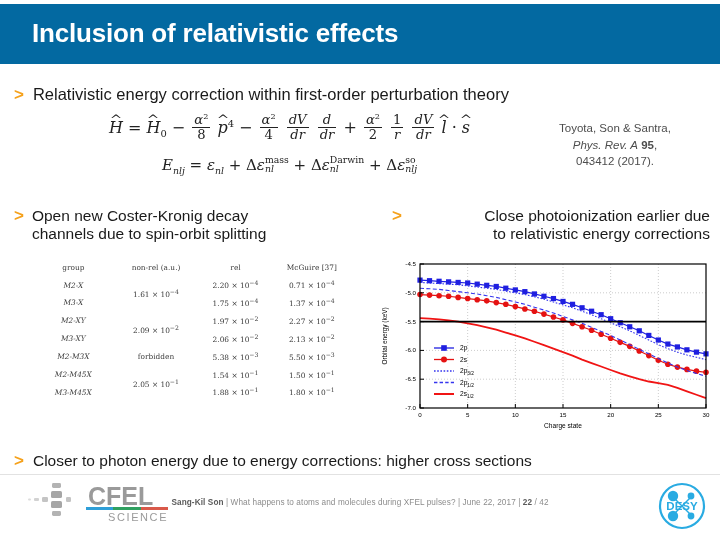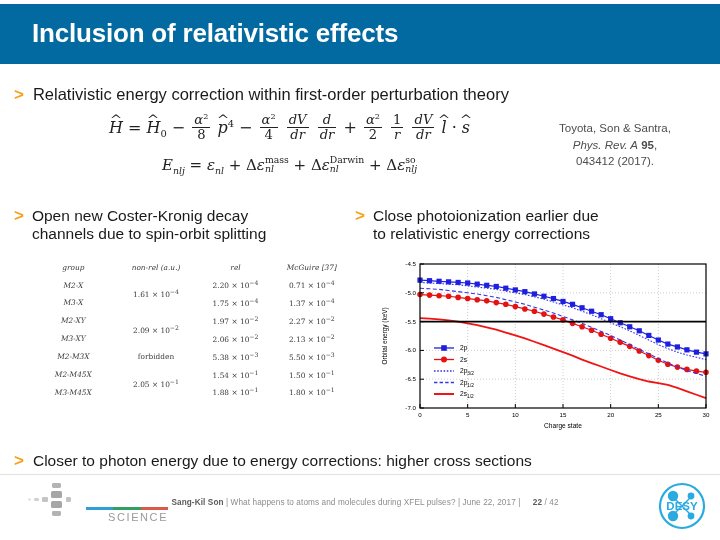--- a/index.html
+++ b/index.html
@@ -24,21 +24,21 @@
 
   
   .bullet-arrow{
     color:#f5a11b;font-weight:bold;font-size:17px;line-height:1;
     display:inline-block;
   }
   .b1{position:absolute;left:14px;top:85px;width:690px;}
   .b1 .txt{font-size:16.5px;color:#1a1a1a;margin-left:9px;}
 
   .b2{position:absolute;left:14px;top:207px;width:345px;}
-  .b3{position:absolute;left:355px;top:207px;width:335px;}
+  .b3{position:absolute;left:375px;top:207px;width:335px;text-align:right;}
   .b2 .txt,.b3 .txt{
     font-size:15.5px;color:#1a1a1a;display:inline-block;
     vertical-align:top;margin-left:8px;width:300px;line-height:1.18;
   }
   .b4{position:absolute;left:14px;top:452px;width:700px;}
   .b4 .txt{font-size:15.5px;color:#1a1a1a;margin-left:9px;text-align:right;}
 
   
   .eqbox{position:absolute;left:62px;top:112px;width:455px;text-align:center;
          font-family:"DejaVu Serif", serif;color:#222;}
@@ -65,38 +65,38 @@
   .cite b{font-weight:bold;}
 
   
   .tbl-wrap{position:absolute;left:32px;top:260px;width:318px;
             font-family:"DejaVu Serif", serif;color:#3a3a3a;}
   table.rates{border-collapse:collapse;width:318px;font-size:7.4px;}
   table.rates th,table.rates td{
     padding:3.2px 2px;text-align:center;font-weight:normal;border:none;
   }
   table.rates th{font-size:7.4px;padding-bottom:4px;}
-  .rule-top td,.rule-top th{border-top:1.1px solid #3a3a3a;font-style:italic;}
+  .rule-top td,.rule-top th{border-top:1.1px solid #3a3a3a;}
   .rule-mid td,.rule-mid th{border-top:0.8px solid #3a3a3a;}
   .rule-bot td{border-bottom:1.1px solid #3a3a3a;}
   .rule-head td,.rule-head th{border-bottom:0.9px solid #3a3a3a;}
   .mid{vertical-align:middle;}
   .mi{font-style:italic;}
 
   
   .chart{position:absolute;left:378px;top:256px;width:336px;height:192px;}
 
   
   .footer-line{position:absolute;left:0;top:474px;width:720px;height:1px;
                background:#e2e2e2;}
   .footer-text{
     position:absolute;left:0;top:498px;width:720px;text-align:center;
     font-size:8.2px;color:#8c8c8c;letter-spacing:0.1px;
   }
-  .footer-text b{color:#5a5a5a;font-weight:bold;margin-left:10px;}
+  .footer-text b{color:#5a5a5a;font-weight:bold;}
   .cfel{position:absolute;left:28px;top:480px;width:140px;height:48px;}
   .cfel-text{position:absolute;left:60px;top:2px;font-size:25px;
              font-weight:bold;color:#9a9a9a;letter-spacing:0px;}
   .cfel-sci{position:absolute;left:80px;top:31px;font-size:11px;
             color:#9a9a9a;letter-spacing:1.6px;}
   .desy{position:absolute;left:658px;top:482px;width:48px;height:48px;}
 </style>
 </head>
 <body>
 
@@ -359,20 +359,21 @@
     <svg width="56" height="44" viewBox="0 0 56 44">
       <rect x="24" y="3" width="9" height="5" rx="1.4" fill="#b3b3b3"></rect>
       <rect x="23" y="11" width="11" height="7" rx="1.6" fill="#a6a6a6"></rect>
       <rect x="23" y="21" width="11" height="7" rx="1.6" fill="#a6a6a6"></rect>
       <rect x="24" y="31" width="9" height="5" rx="1.4" fill="#b3b3b3"></rect>
       <rect x="14" y="17" width="6" height="5" rx="1.2" fill="#c4c4c4"></rect>
       <rect x="6" y="18" width="5" height="3" rx="1" fill="#d2d2d2"></rect>
       <rect x="0" y="18.5" width="3" height="2" rx="1" fill="#dcdcdc"></rect>
       <rect x="38" y="17" width="5" height="5" rx="1.2" fill="#c4c4c4"></rect>
     </svg>
+    <div class="cfel-text">CFEL</div>
     <svg width="82" height="4" viewBox="0 0 82 4" style="position:absolute;left:58px;top:27px;">
       <rect x="0" y="0" width="27" height="3" fill="#2f9fd8"></rect>
       <rect x="27" y="0" width="28" height="3" fill="#2fa060"></rect>
       <rect x="55" y="0" width="27" height="3" fill="#d9594a"></rect>
     </svg>
     <div class="cfel-sci">SCIENCE</div>
   </div>
 
   <div class="footer-text">
     <b>Sang-Kil Son</b>

